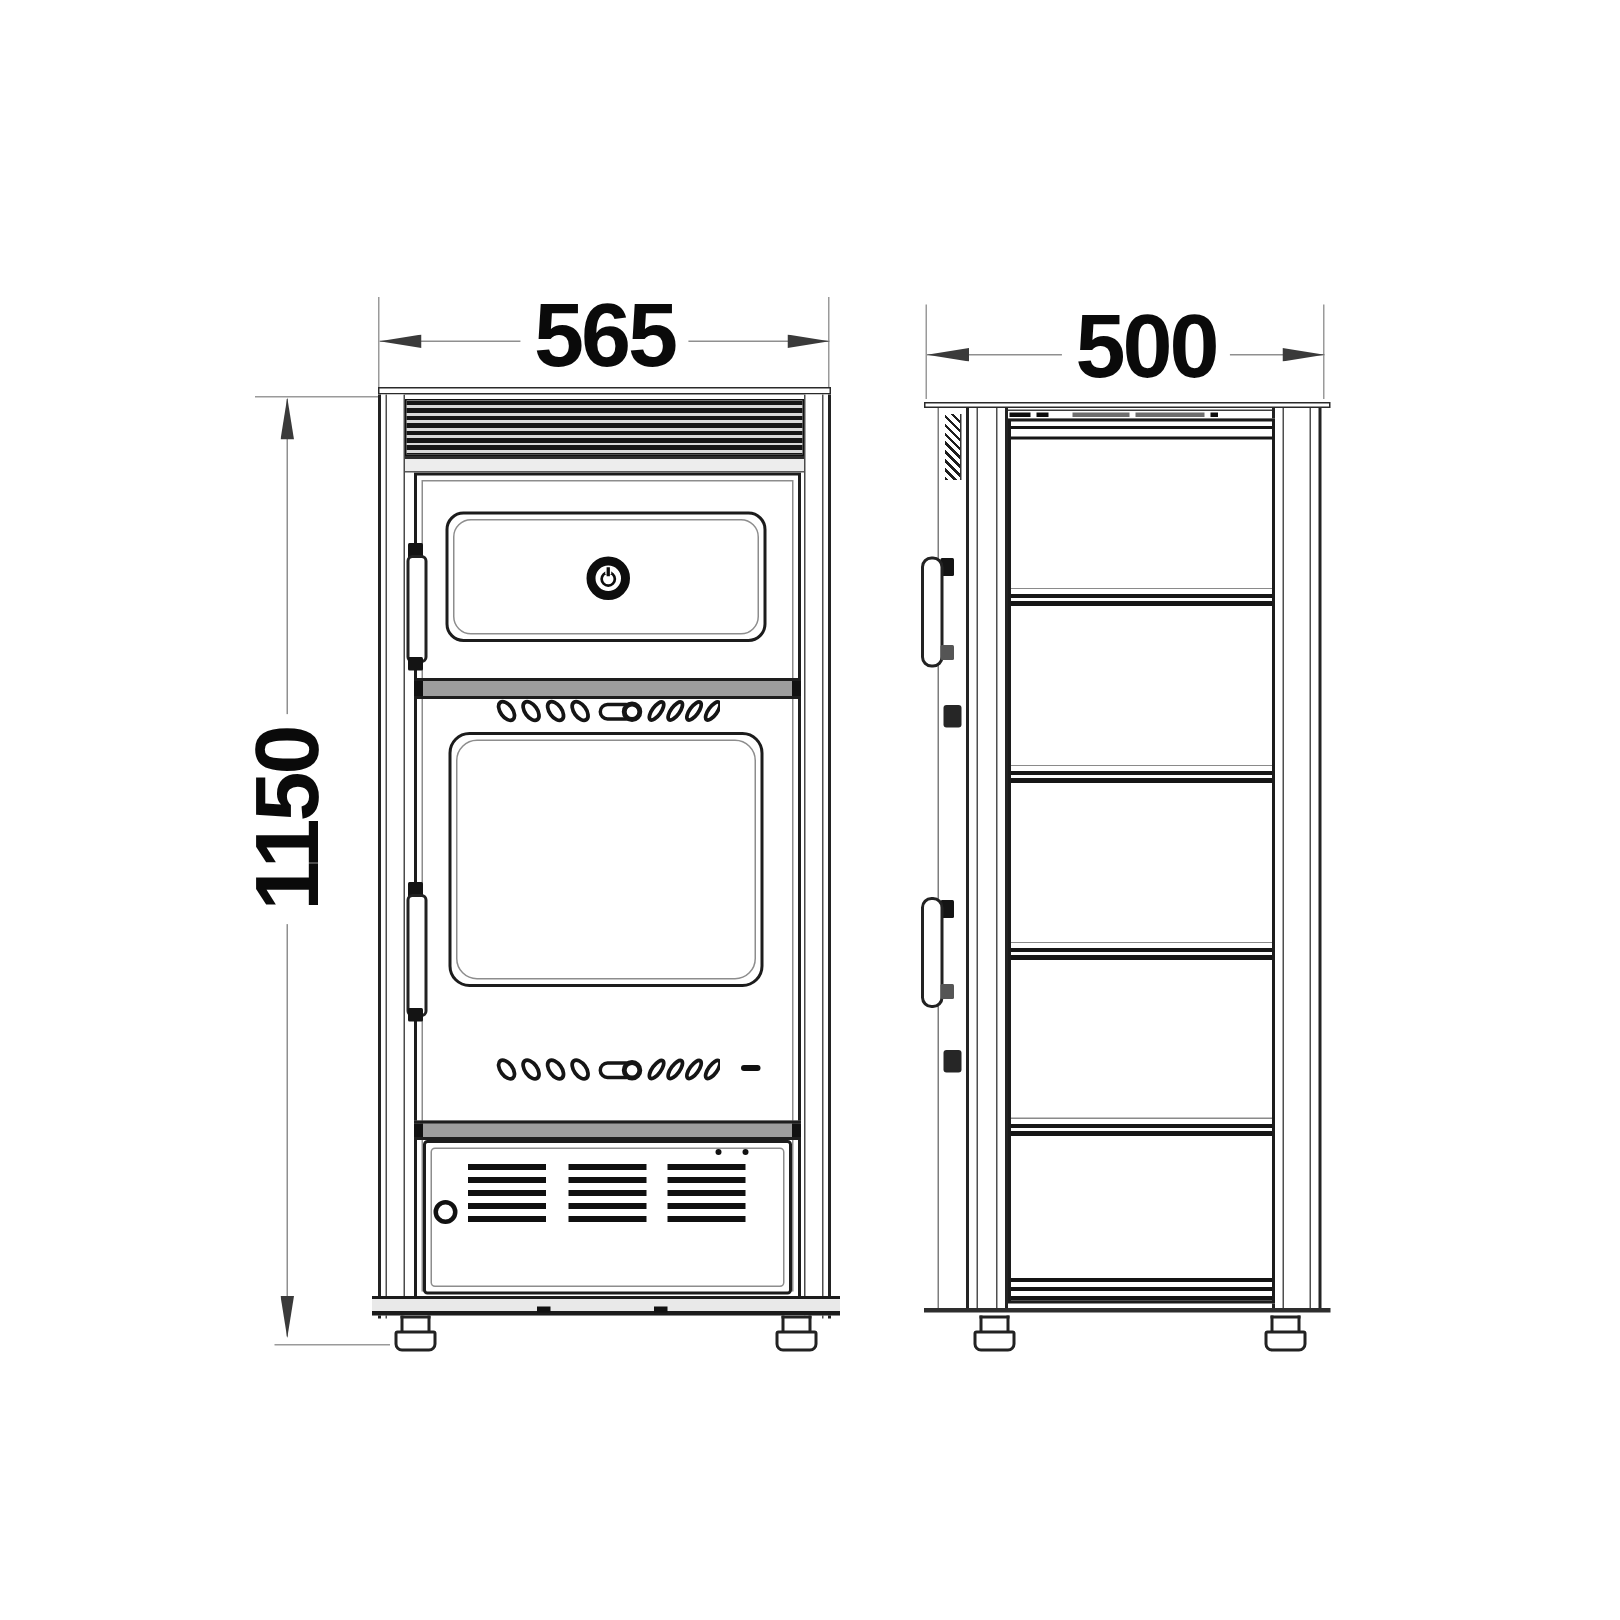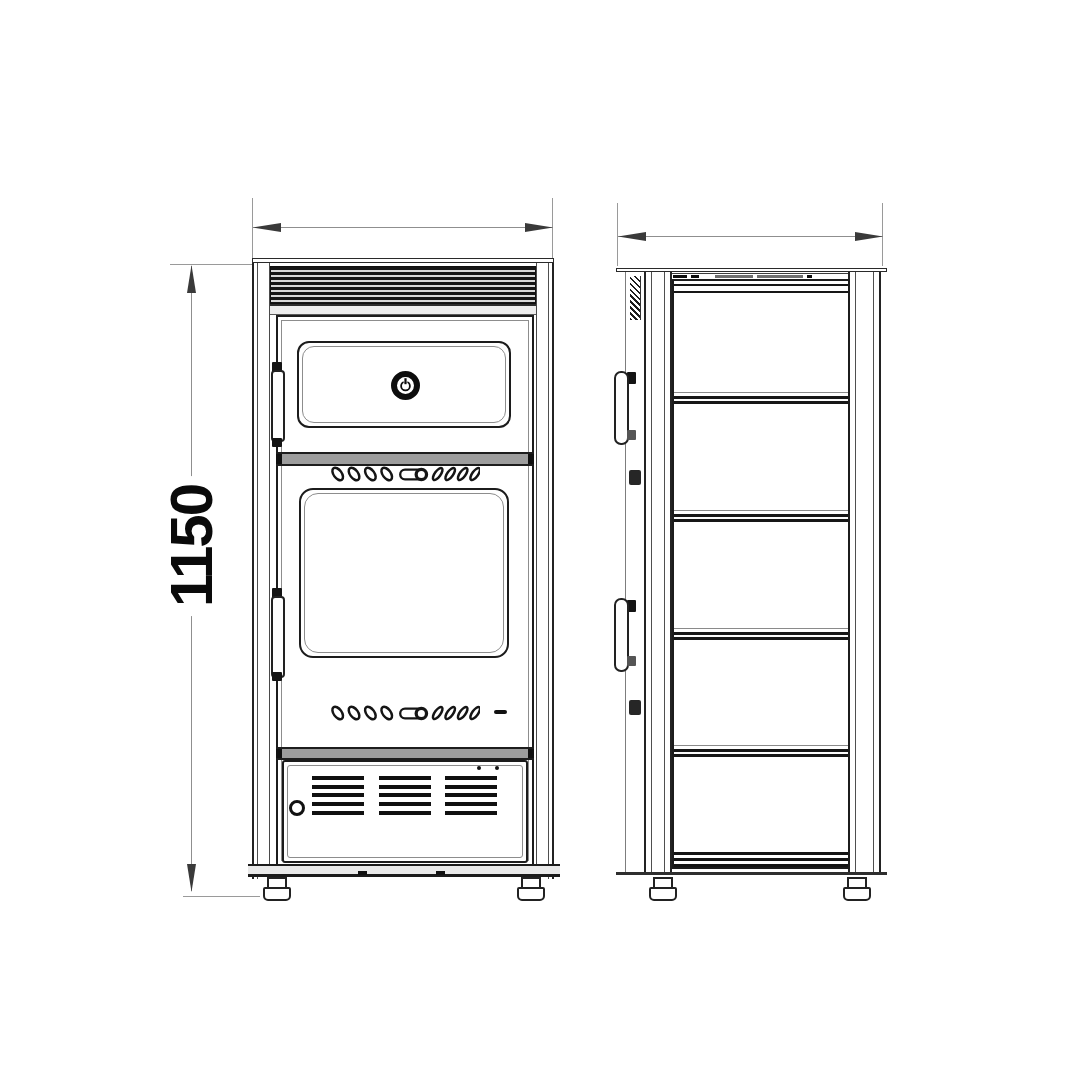--- a/index.html
+++ b/index.html
@@ -57,30 +57,32 @@
 
   <div class="abs extline" style="left:252px;top:198px;width:1px;height:60px;"></div>
   <div class="abs extline" style="left:552px;top:198px;width:1px;height:60px;"></div>
   <div class="abs dimline" style="left:253px;top:227px;width:300px;height:1px;"></div>
   <svg class="abs" style="left:253px;top:223px;" width="28" height="9" viewBox="0 0 28 9">
       <polygon points="28,0 0,4.5 28,9" fill="#3a3a3a"></polygon>
     </svg>
   <svg class="abs" style="left:525px;top:223px;" width="28" height="9" viewBox="0 0 28 9">
       <polygon points="0,0 28,4.5 0,9" fill="#3a3a3a"></polygon>
     </svg>
+  <div class="abs dimlabel dim-h" style="left:403px;top:224px;">565</div>
 
   <div class="abs extline" style="left:617px;top:203px;width:1px;height:63px;"></div>
   <div class="abs extline" style="left:882px;top:203px;width:1px;height:63px;"></div>
   <div class="abs dimline" style="left:618px;top:236px;width:265px;height:1px;"></div>
   <svg class="abs" style="left:618px;top:232px;" width="28" height="9" viewBox="0 0 28 9">
       <polygon points="28,0 0,4.5 28,9" fill="#3a3a3a"></polygon>
     </svg>
   <svg class="abs" style="left:855px;top:232px;" width="28" height="9" viewBox="0 0 28 9">
       <polygon points="0,0 28,4.5 0,9" fill="#3a3a3a"></polygon>
     </svg>
+  <div class="abs dimlabel dim-h" style="left:764px;top:231px;">500</div>
 
   <div class="abs extline" style="left:170px;top:264px;width:82px;height:1px;"></div>
   <div class="abs extline" style="left:183px;top:896px;width:77px;height:1px;"></div>
   <div class="abs dimline" style="left:191px;top:266px;width:1px;height:625px;"></div>
   <svg class="abs" style="left:187px;top:265px;" width="9" height="28" viewBox="0 0 9 28">
       <polygon points="4.5,0 0,28 9,28" fill="#3a3a3a"></polygon>
     </svg>
   <svg class="abs" style="left:187px;top:864px;" width="9" height="28" viewBox="0 0 9 28">
       <polygon points="0,0 9,0 4.5,28" fill="#3a3a3a"></polygon>
     </svg>

